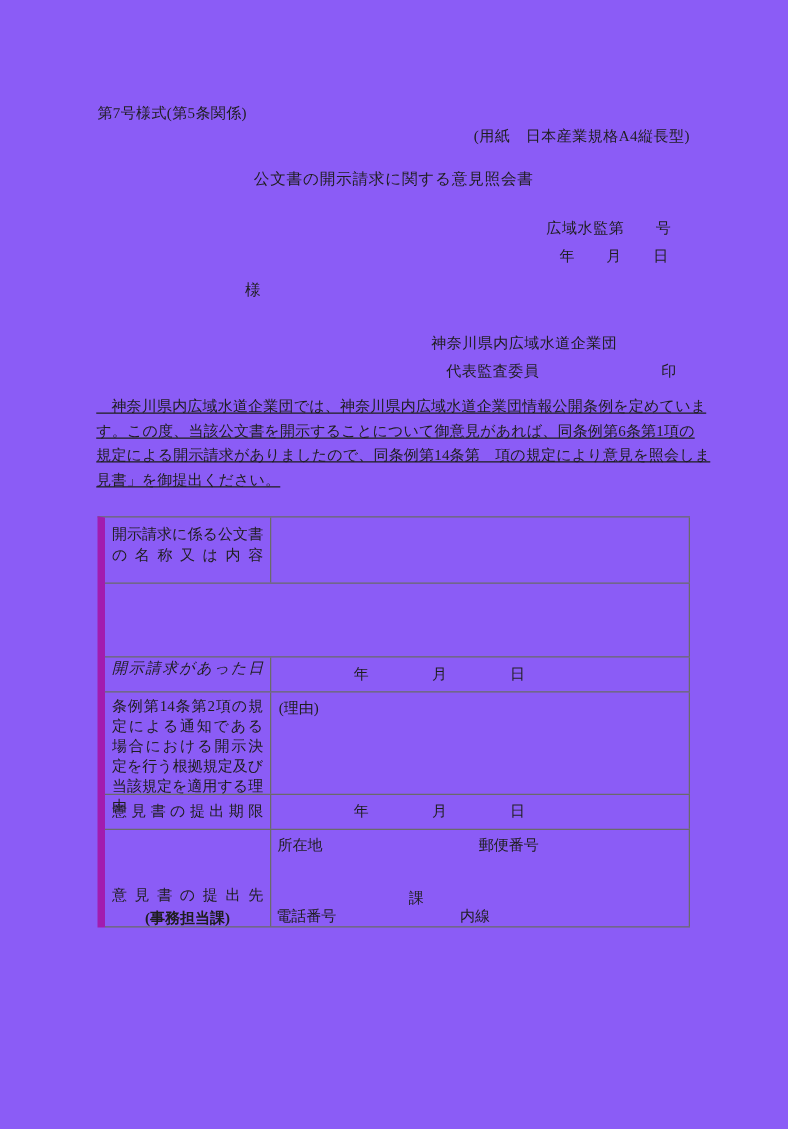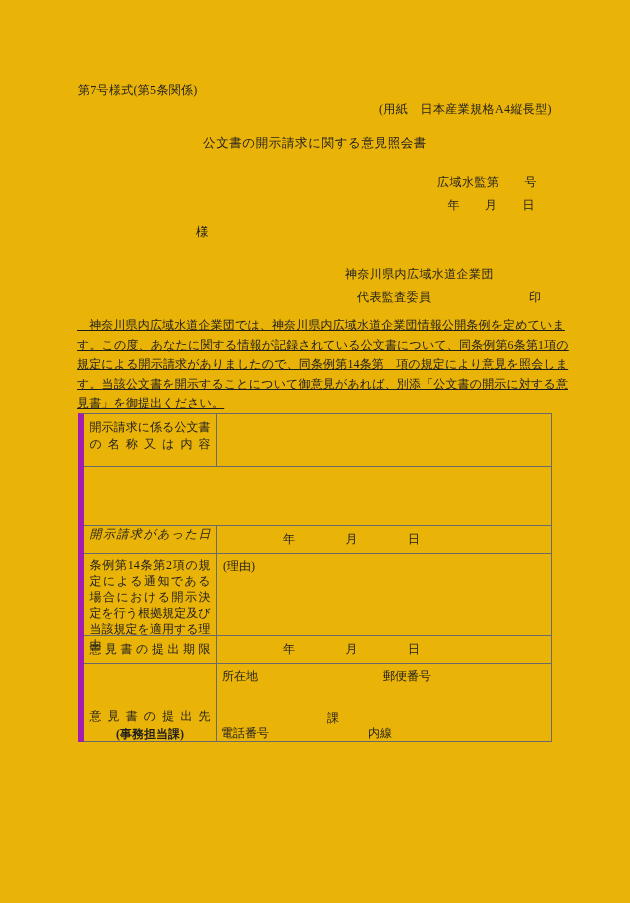--- a/index.html
+++ b/index.html
@@ -4,21 +4,21 @@
 <style>
   html,body{margin:0;padding:0;}
   body{
     background:#e8e8e8;
     font-family:"Liberation Serif","DejaVu Serif",serif;
   }
   .page{
     position:relative;
     width:630px;height:903px;
     margin:0 auto;
-    background:#eab308;
+    background:#8b5cf6;
     color:#1e1e1e;
     font-size:12px;
     overflow:hidden;
   }
   .abs{position:absolute;}
   .form-no{left:78px;top:82px;letter-spacing:.3px;}
   .paper-note{left:78px;right:78px;top:101px;text-align:right;letter-spacing:.4px;}
   .title{left:0;right:0;top:135px;text-align:center;font-size:12.5px;letter-spacing:.6px;}
   .doc-no{right:93px;top:174px;text-align:right;letter-spacing:.5px;}
   .issue-date{right:95px;top:197px;text-align:right;letter-spacing:.5px;}
@@ -80,23 +80,22 @@
   <div class="abs title">公文書の開示請求に関する意見照会書</div>
   <div class="abs doc-no">広域水監第　　号</div>
   <div class="abs issue-date">年　　月　　日</div>
   <div class="abs addressee">様</div>
   <div class="abs sender-org">神奈川県内広域水道企業団</div>
   <div class="abs sender-title">代表監査委員</div>
   <div class="abs seal">印</div>
 
   <div class="abs body-par">
     <div>　神奈川県内広域水道企業団では、神奈川県内広域水道企業団情報公開条例を定めていま</div>
-    <div>す。この度、あなたに関する情報が記録されている公文書について、同条例第6条第1項の</div>
+    <div>す。この度、当該公文書を開示することについて御意見があれば、同条例第6条第1項の</div>
     <div>規定による開示請求がありましたので、同条例第14条第　項の規定により意見を照会しま</div>
-    <div>す。当該公文書を開示することについて御意見があれば、別添「公文書の開示に対する意</div>
     <div>見書」を御提出ください。</div>
   </div>
 
   <div class="abs form-table">
 
     <div class="trow r1">
       <div class="lcell">
         <div class="jlabel">開示請求に係る公文書の名称又は内容</div>
       </div>
       <div class="vcell"></div>

